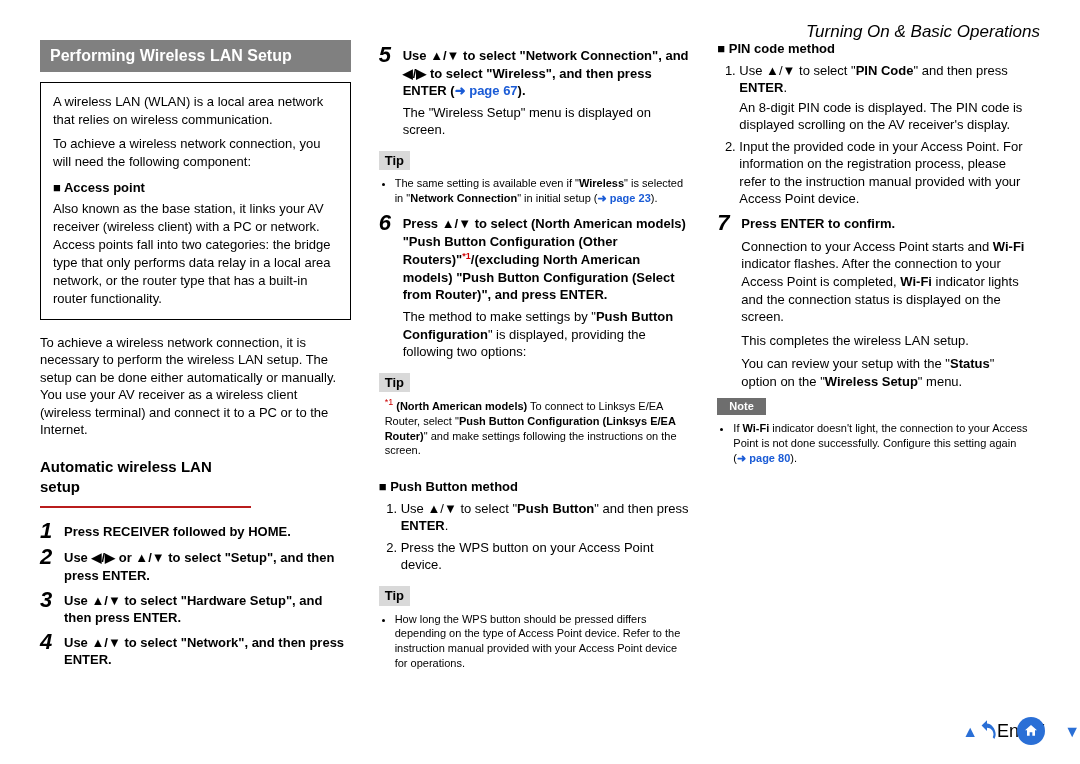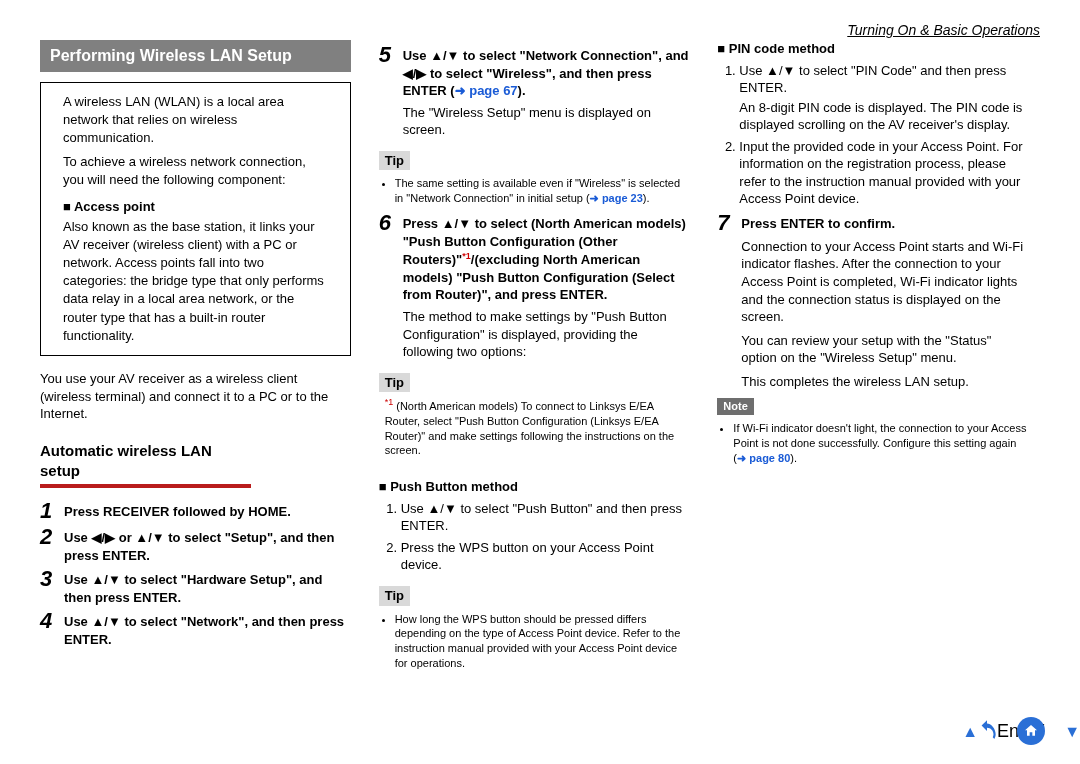--- a/index.html
+++ b/index.html
@@ -10,49 +10,48 @@
     background:#fff;
     width:1080px;
     height:764px;
     position:relative;
     overflow:hidden;
   }
   .header-right {
     position:absolute;
     top:22px; right:40px;
     font-style:italic;
-    font-size:14px;
-    text-decoration:underline;
+    font-size:17px;
   }
   .columns {
     position:absolute;
     top:40px; left:40px; right:52px;
     display:flex;
     gap:28px;
   }
   .col { flex:1; line-height:1.35; }
   .section-title {
     background:#808080;
     color:#fff;
     font-weight:bold;
     padding:5px 10px;
     font-size:16px;
     margin-bottom:10px;
   }
   .box {
     border:1px solid #000;
-    padding:10px 22px;
+    padding:10px 12px;
     margin-bottom:14px;
     line-height:1.4;
   }
   .sub-h {
     font-weight:bold;
     font-size:15px;
-    border-bottom:4px solid #b91c1c;
-    padding-bottom:3px;
+    border-bottom:2px solid #b91c1c;
+    padding-bottom:9px;
     margin:18px 0 12px 0;
     width:68%;
   }
   .bullet-h { font-weight:bold; margin:8px 0 2px 0;}
   .bullet-h::before { content:"■ "; }
   .step { display:flex; margin:4px 0; }
   .step .num {
     font-size:22px; font-weight:bold; font-style:italic;
     width:24px; flex-shrink:0; line-height:1;
   }
@@ -63,21 +62,21 @@
     font-size:13px;
     padding:1px 6px;
     margin:8px 0 4px 0;
     display:inline-block;
   }
   .note-box {
     background:#6e6e6e;
     color:#fff;
     font-weight:bold;
     font-size:11px;
-    padding:1px 6px;
+    padding:1px 12px;
     margin:8px 0 4px 0;
     display:inline-block;
   }
   ul.small { font-size:11px; padding-left:16px; margin:2px 0 6px 0; }
   ul.small li { margin-bottom:2px; list-style-type:disc;}
   ol.inner { padding-left:22px; margin:4px 0; }
   ol.inner li { margin-bottom:4px; }
   .link { color:#1a5bd6; font-weight:bold;}
   .arrow-link::before{content:"➜ "; color:#1a5bd6; font-weight:bold;}
   sup.red { color:#cc0000; font-size:9px;}
@@ -99,39 +98,40 @@
     width:30px; height:30px;
     display:flex; align-items:center; justify-content:center;
   }
   .icon-back svg path { fill:#2a6fd6; }
   .icon-home {
     width:28px;height:28px;
     background:#2a6fd6;
     border-radius:50%;
     display:flex;align-items:center;justify-content:center;
   }
-  b{font-weight:normal;}
+  b{font-weight:bold;}
   .ud::before{content:"▲/▼";}
   .lr::before{content:"◀/▶";}
 </style>
 </head>
 <body>
 
 <div class="header-right">Turning On &amp; Basic Operations</div>
 
 <div class="columns">
 
   <div class="col">
     <div class="section-title">Performing Wireless LAN Setup</div>
     <div class="box">
       <div>A wireless LAN (WLAN) is a local area network that relies on wireless communication.</div>
       <div style="margin-top:6px">To achieve a wireless network connection, you will need the following component:</div>
       <div class="bullet-h">Access point</div>
       <div>Also known as the base station, it links your AV receiver (wireless client) with a PC or network. Access points fall into two categories: the bridge type that only performs data relay in a local area network, or the router type that has a built-in router functionality.</div>
     </div>
+    <div>To achieve a wireless network connection, it is necessary to perform the wireless LAN setup. The setup can be done either automatically or manually.</div>
     <div style="margin-top:0">You use your AV receiver as a wireless client (wireless terminal) and connect it to a PC or to the Internet.</div>
 
     <div class="sub-h">Automatic wireless LAN setup</div>
 
     <div class="step">
       <div class="num">1</div>
       <div class="txt">Press RECEIVER followed by HOME.</div>
     </div>
     <div class="step">
       <div class="num">2</div>
@@ -200,22 +200,22 @@
       </li>
       <li>Input the provided code in your Access Point. For information on the registration process, please refer to the instruction manual provided with your Access Point device.</li>
     </ol>
 
     <div class="step">
       <div class="num">7</div>
       <div class="txt">Press ENTER to confirm.</div>
     </div>
     <div style="margin-left:24px">
       <div><span>Connection to your Access Point starts and </span><b>Wi-Fi</b><span> indicator flashes. After the connection to your Access Point is completed, </span><b>Wi-Fi</b><span> indicator lights and the connection status is displayed on the screen.</span></div>
+      <div style="margin-top:6px">This completes the wireless LAN setup.</div>
       <div style="margin-top:6px"><span>You can review your setup with the "</span><b>Status</b><span>" option on the "</span><b>Wireless Setup</b><span>" menu.</span></div>
-      <div style="margin-top:6px">This completes the wireless LAN setup.</div>
     </div>
     <div class="note-box">Note</div>
     <ul class="small">
       <li><span>If </span><b>Wi-Fi</b><span> indicator doesn't light, the connection to your Access Point is not done successfully. Configure this setting again (</span><span class="link arrow-link">page 80</span><span>).</span></li>
     </ul>
   </div>
 
 </div>
 
 <div class="footer">

